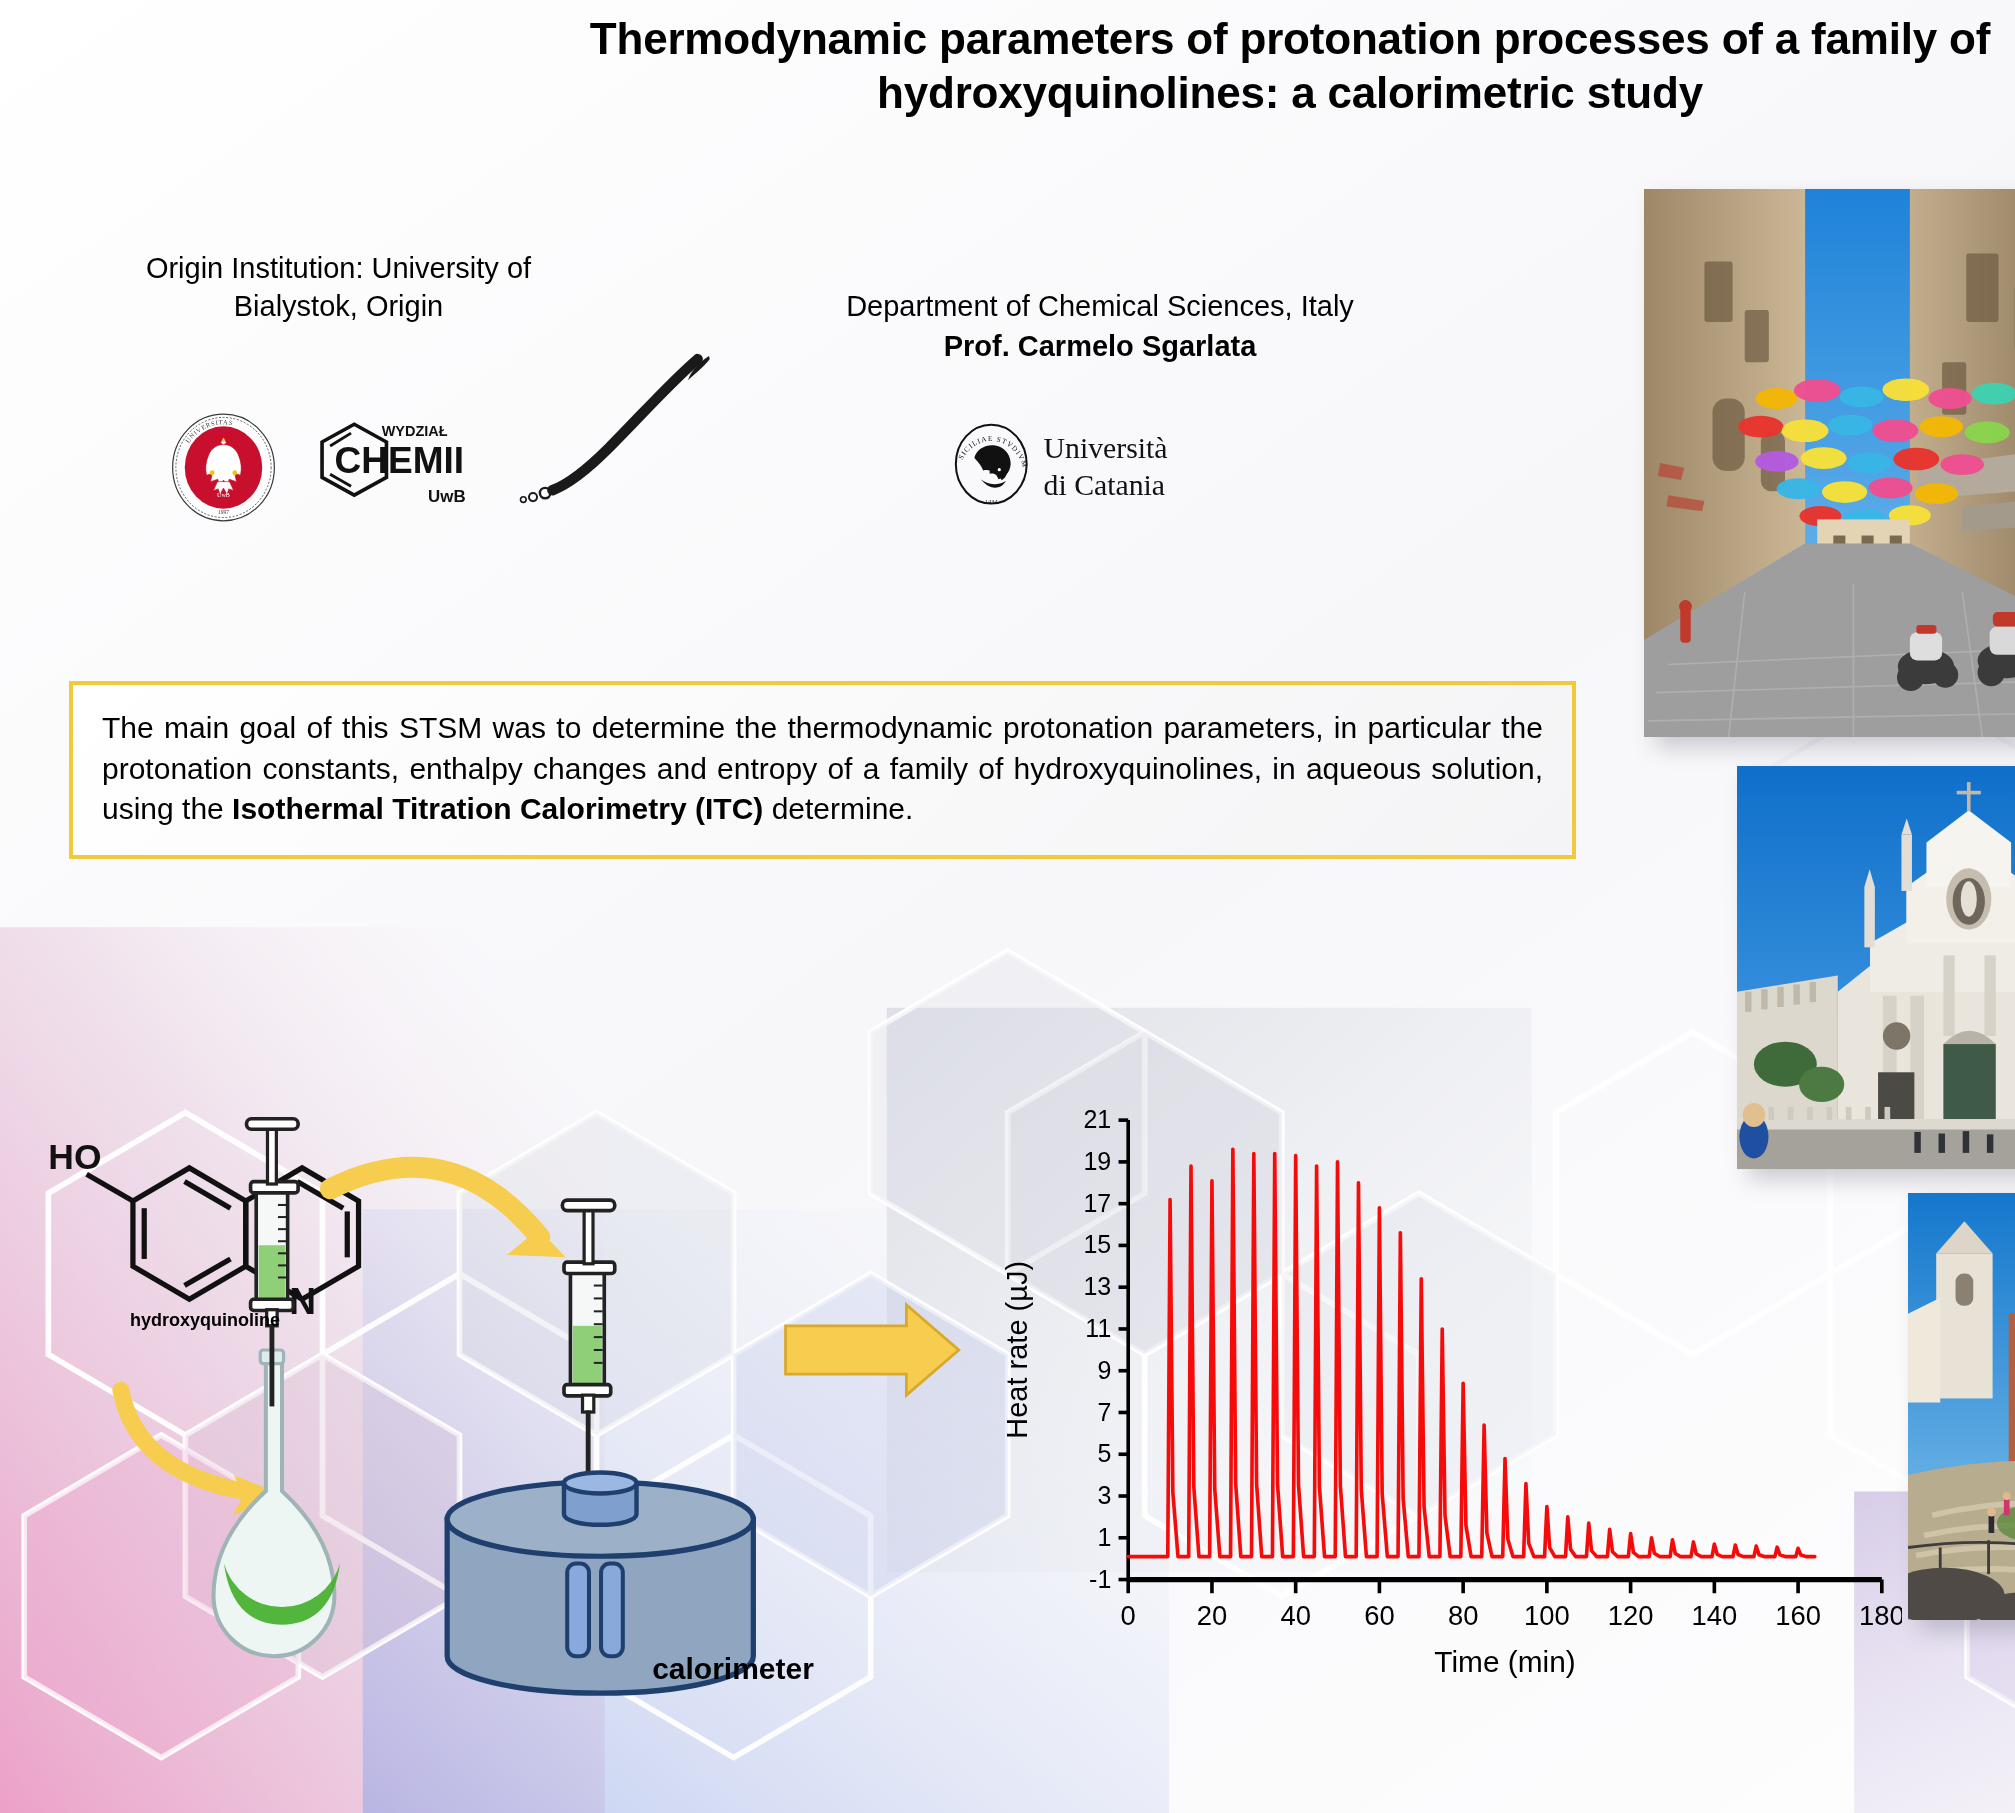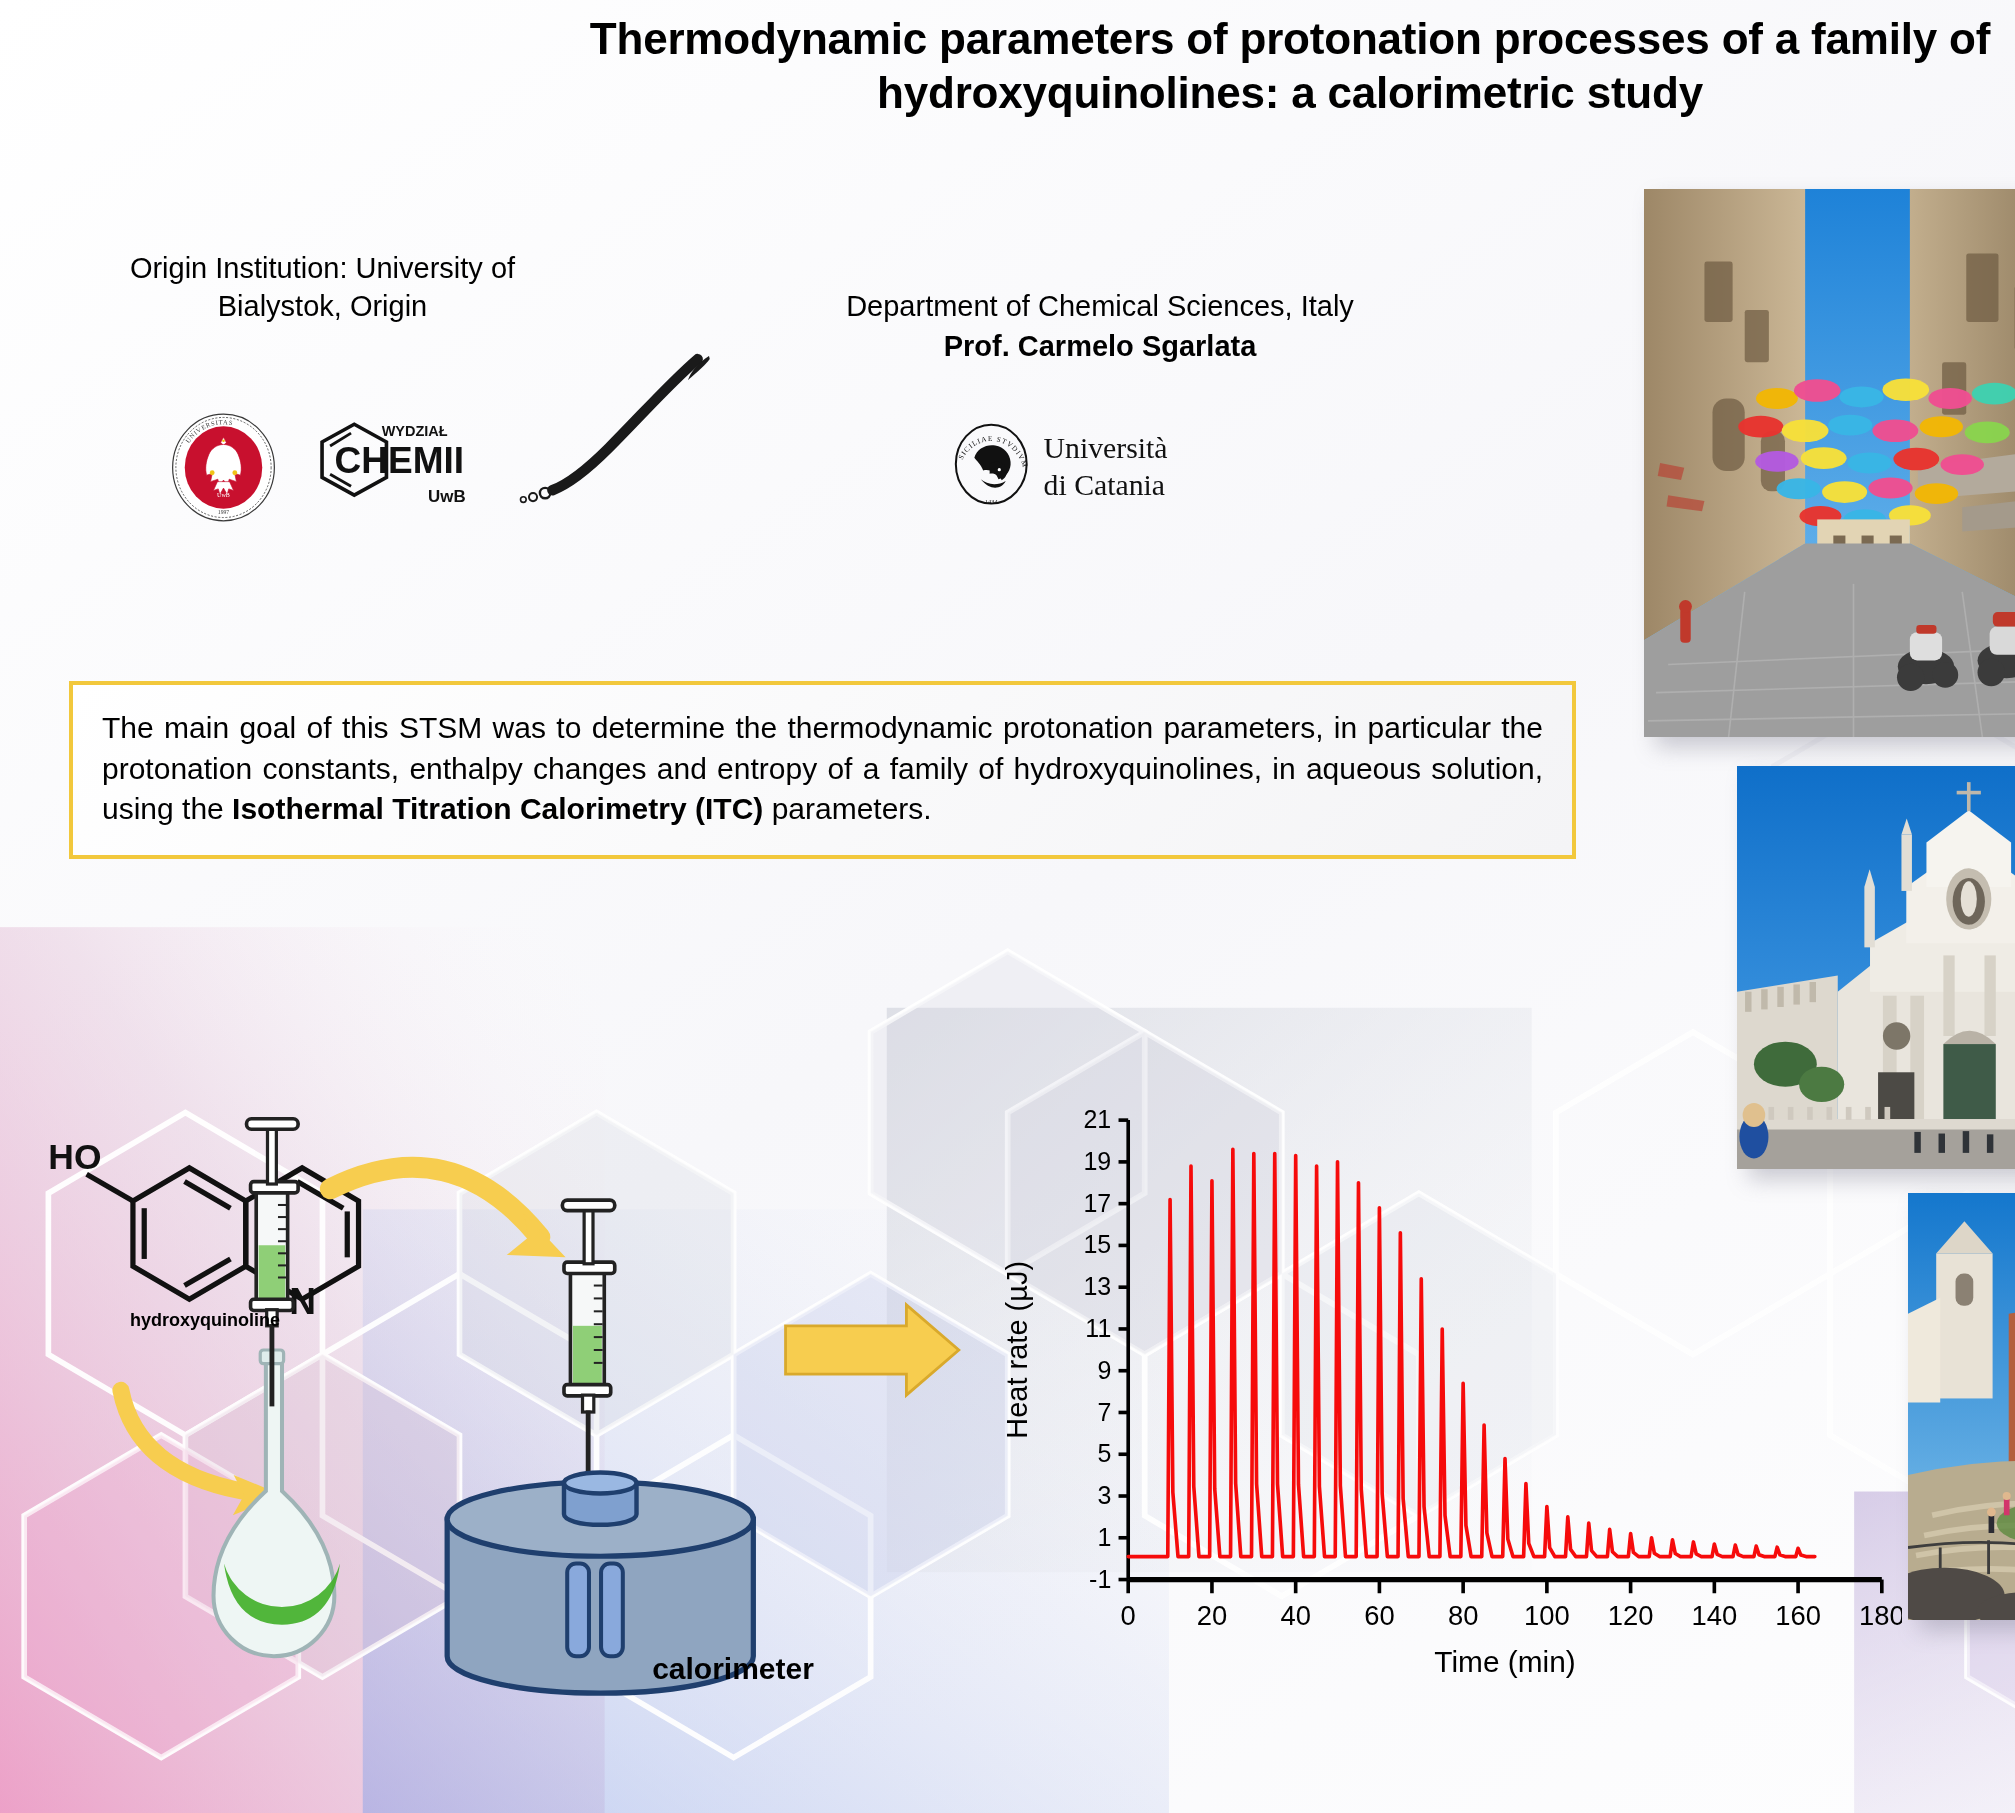--- a/index.html
+++ b/index.html
@@ -23,21 +23,21 @@
     left:516px; top:12px; width:1548px;
     text-align:center;
     font-size:44px; font-weight:bold; line-height:1.22;
     color:#000;
     letter-spacing:-0.2px;
   }
 
   
   .inst { text-align:center; font-size:29px; line-height:1.3; color:#000; }
   .inst .name { font-weight:bold; display:block; margin-top:2.4px; }
-  #inst-origin { left:8px; top:250px; width:629px; }
+  #inst-origin { left:24px; top:250px; width:629px; }
   #inst-host   { left:717px; top:250px; width:766px; }
 
   
   #logo-uwb      { left:169px;  top:413px; width:109px; height:109px; }
   #logo-chemii   { left:314px;  top:417px; width:161px; height:101px;text-align:center; }
   #logo-catania  { left:951px; top:419px; width:322px; height:93px; }
 
   
   #swoosh { left:508px; top:347px; width:226px; height:161px; }
 
@@ -243,21 +243,21 @@
       <textPath href="#catTop" startOffset="8%">SICILIAE STVDIVM</textPath>
     </text>
     <text x="100" y="212" font-size="16" fill="#111" text-anchor="middle" font-family="Liberation Serif, serif">1434</text>
     <text x="230" y="98" font-size="74" fill="#111" font-family="Liberation Serif, serif">Università</text>
     <text x="230" y="188" font-size="74" fill="#111" font-family="Liberation Serif, serif">di Catania</text>
   </svg>
 </div>
 
 <div class="layer" id="goal-box">
   <p id="goal-text">
-    <span>The main goal of this STSM was to determine the thermodynamic protonation parameters, in particular the protonation constants, enthalpy changes and entropy of a family of hydroxyquinolines, in aqueous solution, using the </span><b>Isothermal Titration Calorimetry (ITC)</b><span> parameters.</span>
+    <span>The main goal of this STSM was to determine the thermodynamic protonation parameters, in particular the protonation constants, enthalpy changes and entropy of a family of hydroxyquinolines, in aqueous solution, using the </span><b>Isothermal Titration Calorimetry (ITC)</b><span> determine.</span>
   </p>
 </div>
 
 <div class="photo" id="photo-street">
   <svg viewBox="0 0 1060 1360" preserveAspectRatio="none">
     <defs>
       <linearGradient id="sky1" x1="0" y1="0" x2="0" y2="1">
         <stop offset="0%" stop-color="#1e82d8"></stop>
           <stop offset="100%" stop-color="#7fc4f2"></stop>
       </linearGradient>

